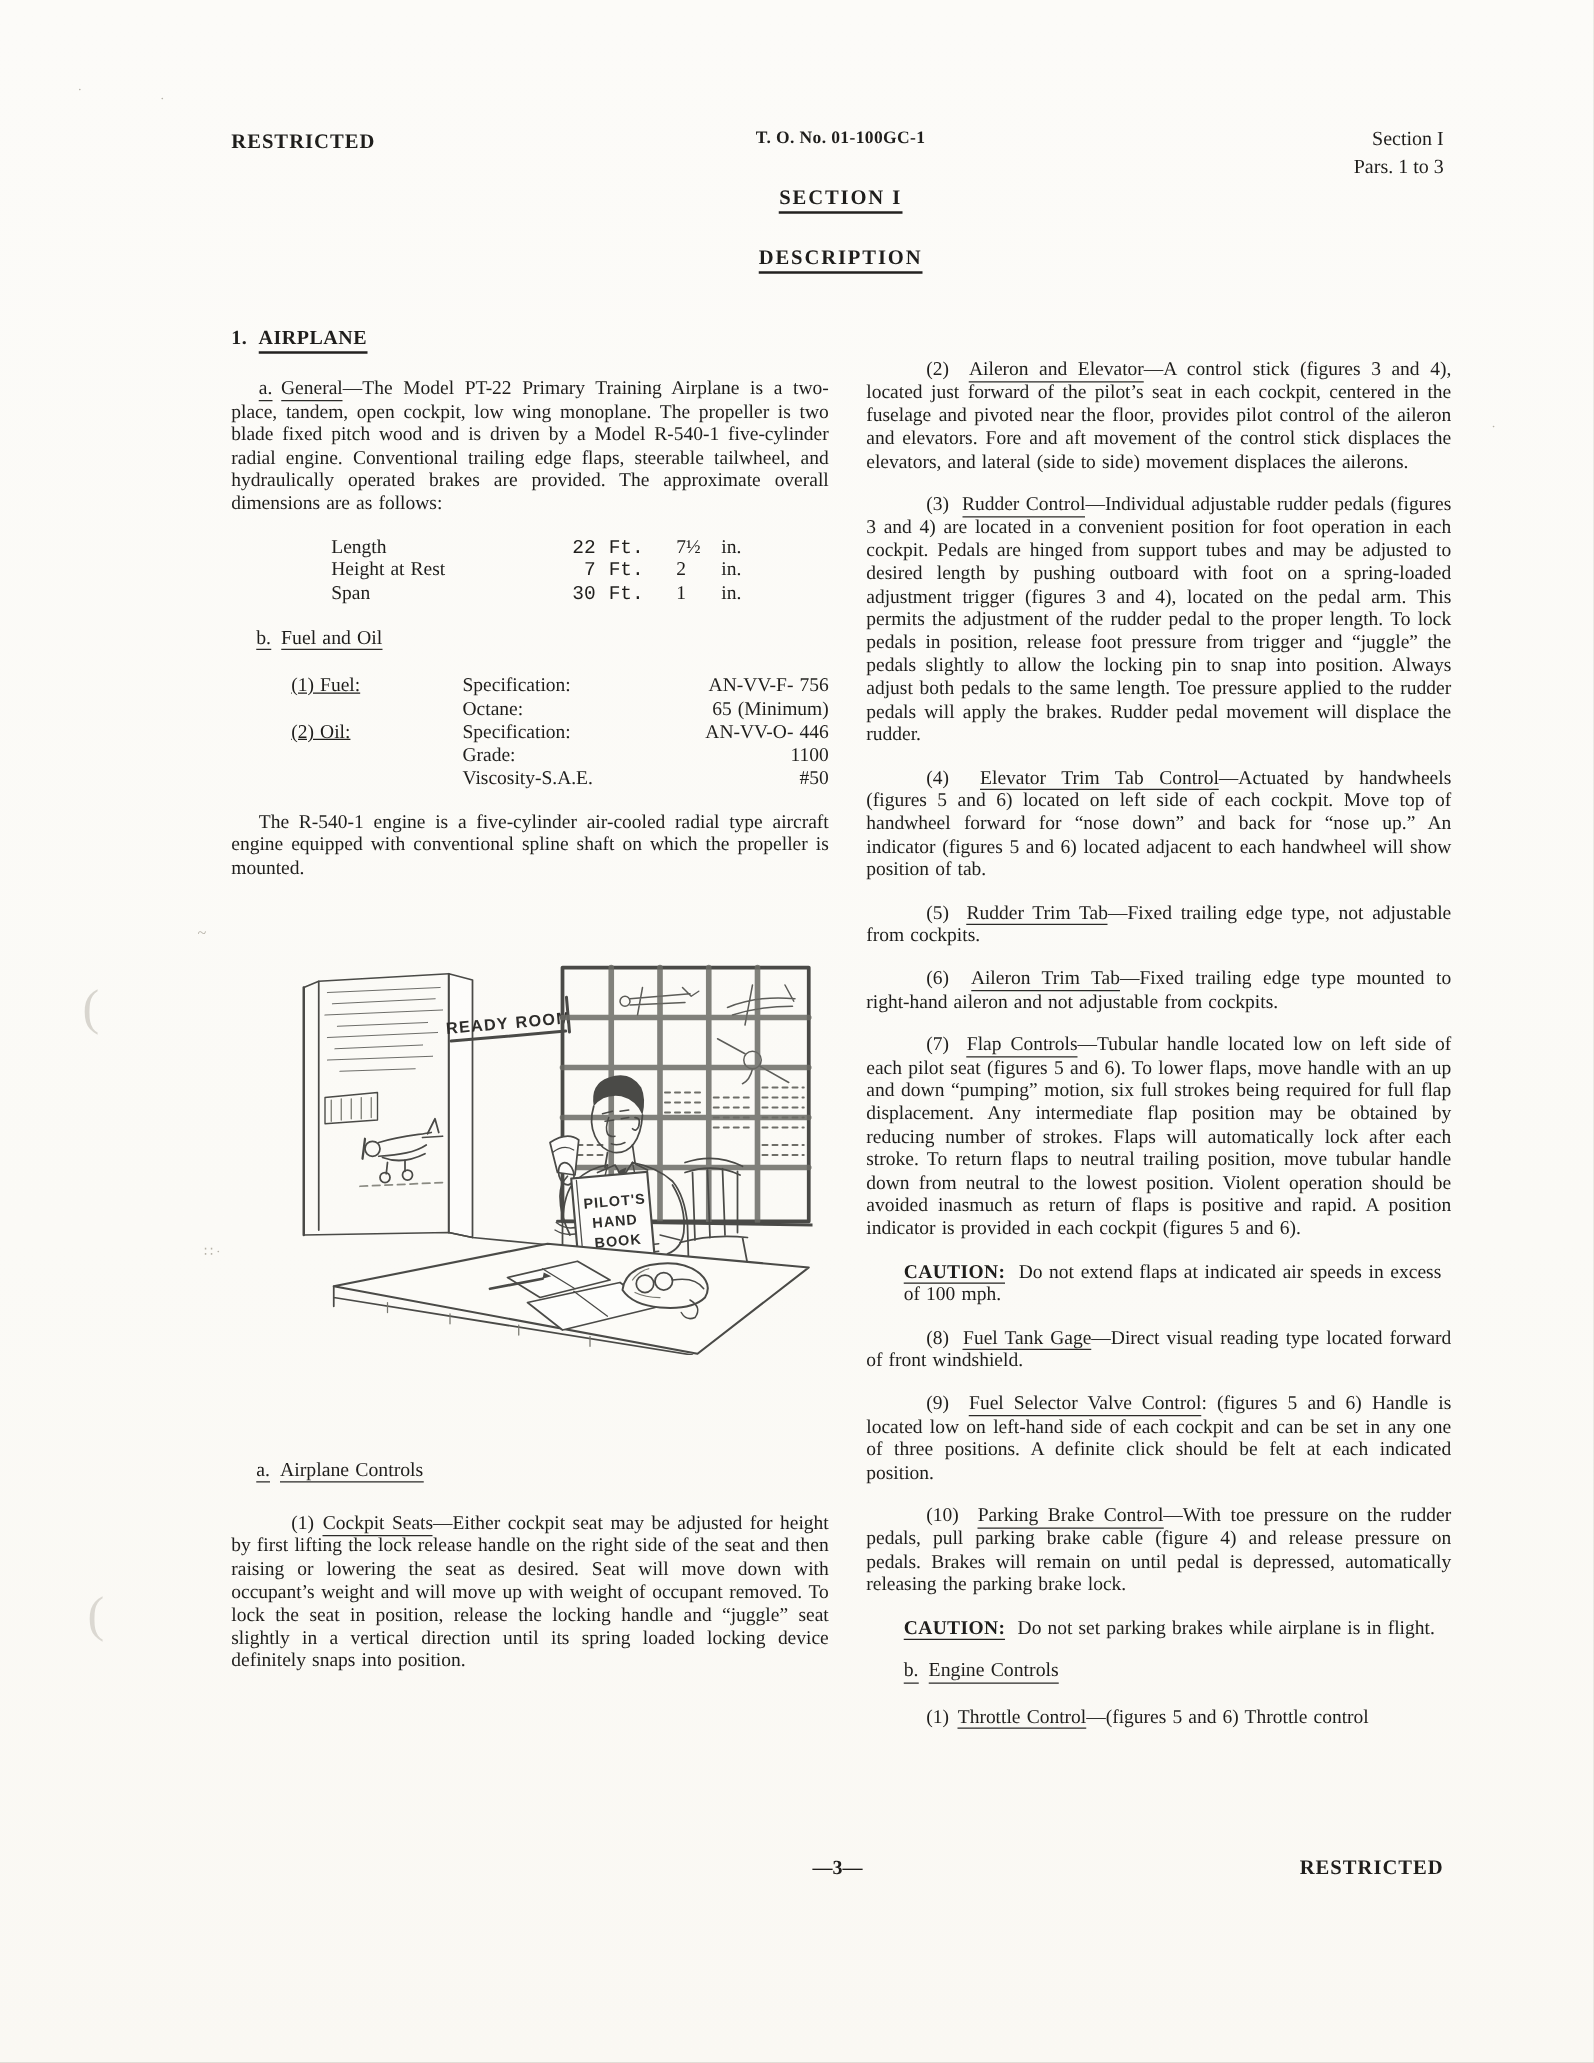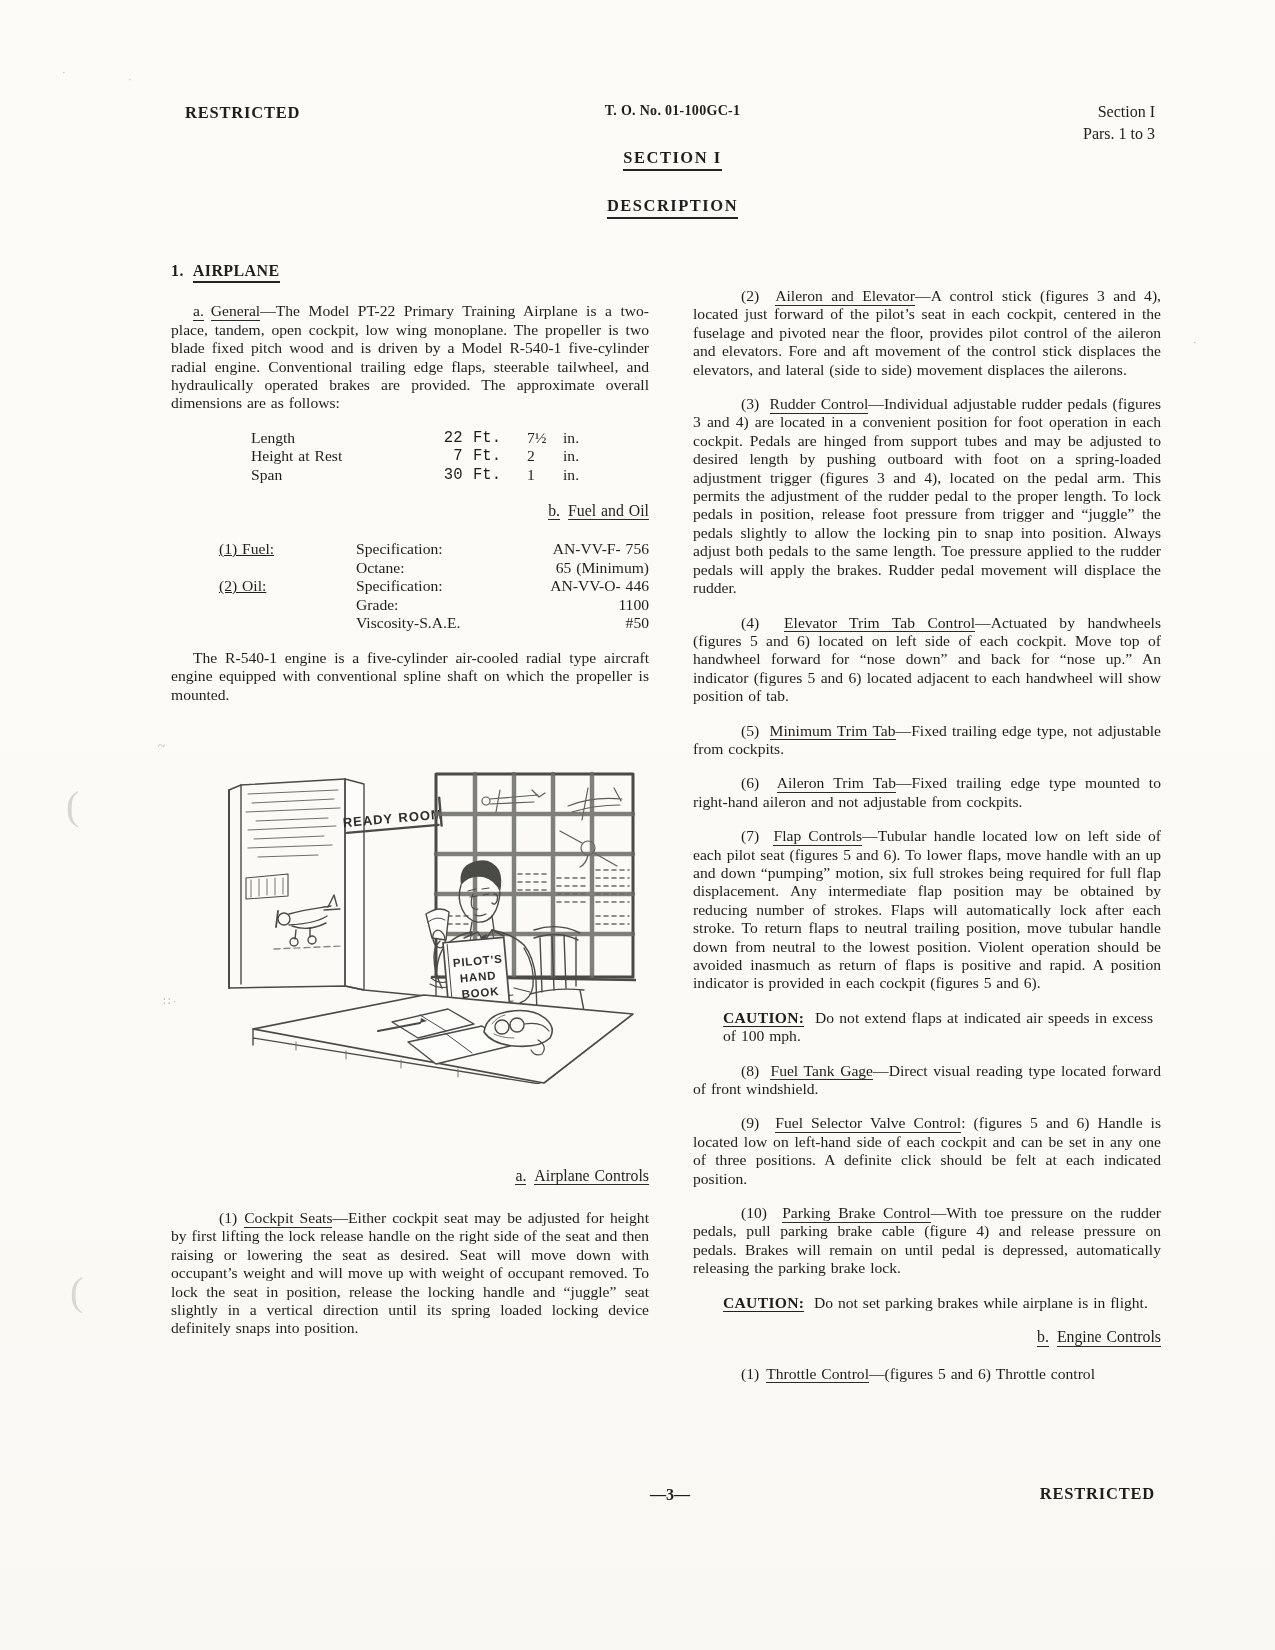--- a/index.html
+++ b/index.html
@@ -10,28 +10,28 @@
   .hd-left{position:absolute;left:185px;top:103px;font-weight:700;font-size:16.5px;letter-spacing:.8px;}
   .hd-center{position:absolute;left:185px;width:975px;top:103px;text-align:center;font-weight:700;font-size:14px;letter-spacing:.3px;}
   .hd-right{position:absolute;right:120px;top:101px;text-align:right;font-size:16px;line-height:22px;}
   .sec-line{position:absolute;left:185px;width:975px;text-align:center;font-weight:700;font-size:16.5px;letter-spacing:1.5px;}
   .sec-title{top:148px;} .sec-sub{top:196px;}
   .u2{border-bottom:2.2px solid #232220;padding-bottom:2px;}
   .ftr-num{position:absolute;left:650px;top:1486px;font-size:16px;font-weight:700;}
   .ftr-right{position:absolute;right:120px;top:1484px;font-weight:700;font-size:16.5px;letter-spacing:.8px;}
   
   .col{position:absolute;font-size:15.6px;line-height:18.4px;word-spacing:1px;}
-  .col-left{left:171px;top:262px;width:478px;}
+  .col-left{left:185px;top:262px;width:478px;}
   .col-right{left:693px;top:287px;width:468px;}
   p.body{margin:0 0 16px;text-align:justify;}
   .indent{text-indent:48px;} .indent-sm{text-indent:22px;}
   .u{border-bottom:1.5px solid #2b2a28;padding-bottom:.5px;}
   .hding{font-weight:700;font-size:16px;letter-spacing:.4px;margin:0 0 22px;}
   .hding .hnum{margin-right:9px;}
-  .subhead{margin:0 0 20px 20px;font-size:15.8px;text-align:right;}
+  .subhead{margin:0 0 20px 20px;font-size:15.8px;}
   .subhead .hletter{margin-right:8px;}
   .col-right .subhead{margin-left:30px;}
   .mb-lg{margin-bottom:36px;} .mb-sm{margin-bottom:14px;} .mb-xs{margin-bottom:8px;}
   
   .dims{margin:0 0 17px 80px;}
   .dim-row{display:flex;line-height:18.6px;}
   .dim-name{width:188px;} .dim-feet{width:62px;text-align:right;font-family:Liberation Mono, monospace;} .dim-inches{width:36px;margin-left:26px;} .dim-unit{}
   
   .specs{margin:0 0 16px 48px;}
   .spec-row{display:flex;line-height:18.6px;}
@@ -267,21 +267,21 @@
     <p class="body indent">
       <span>(1)</span><span style="margin-right:7px;"></span><span class="u">Cockpit Seats</span><span>—Either cockpit seat may be adjusted for height by first lifting the lock release handle on the right side of the seat and then raising or lowering the seat as desired. Seat will move down with occupant’s weight and will move up with weight of occupant removed.  To lock the seat in position, release the locking handle and “juggle” seat slightly in a vertical direction until its spring loaded locking device definitely snaps into position.</span>
     </p>
   </div>
 
   <div class="col col-right">
     <div id="rc-paras">
         <p class="body indent">(2)&nbsp; <span class="u">Aileron and Elevator</span>—A control stick (figures 3 and 4), located just forward of the pilot’s seat in each cockpit, centered in the fuselage and pivoted near the floor, provides pilot control of the aileron and elevators.  Fore and aft movement of the control stick displaces the elevators, and lateral (side to side) movement displaces the ailerons.</p>
         <p class="body indent">(3)&nbsp; <span class="u">Rudder Control</span>—Individual adjustable rudder pedals (figures 3 and 4) are located in a convenient position for foot operation in each cockpit.  Pedals are hinged from support tubes and may be adjusted to desired length by pushing outboard with foot on a spring-loaded adjustment trigger (figures 3 and 4), located on the pedal arm.  This permits the adjustment of the rudder pedal to the proper length.  To lock pedals in position, release foot pressure from trigger and “juggle” the pedals slightly to allow the locking pin to snap into position.  Always adjust both pedals to the same length.  Toe pressure applied to the rudder pedals will apply the brakes.  Rudder pedal movement will displace the rudder.</p>
         <p class="body indent">(4)&nbsp; <span class="u">Elevator Trim Tab Control</span>—Actuated by handwheels (figures 5 and 6) located on left side of each cockpit.  Move top of handwheel forward for “nose down” and back for “nose up.”  An indicator (figures 5 and 6) located adjacent to each handwheel will show position of tab.</p>
-        <p class="body indent">(5)&nbsp; <span class="u">Minimum Trim Tab</span>—Fixed trailing edge type, not adjustable from cockpits.</p>
+        <p class="body indent">(5)&nbsp; <span class="u">Rudder Trim Tab</span>—Fixed trailing edge type, not adjustable from cockpits.</p>
         <p class="body indent">(6)&nbsp; <span class="u">Aileron Trim Tab</span>—Fixed trailing edge type mounted to right-hand aileron and not adjustable from cockpits.</p>
         <p class="body indent">(7)&nbsp; <span class="u">Flap Controls</span>—Tubular handle located low on left side of each pilot seat (figures 5 and 6).  To lower flaps, move handle with an up and down “pumping” motion, six full strokes being required for full flap displacement.  Any intermediate flap position may be obtained by reducing number of strokes.  Flaps will automatically lock after each stroke.  To return flaps to neutral trailing position, move tubular handle down from neutral to the lowest position.  Violent operation should be avoided inasmuch as return of flaps is positive and rapid.  A position indicator is provided in each cockpit (figures 5 and 6).</p>
         <div class="caution"><span class="caution-label">CAUTION:</span>&nbsp; Do not extend flaps at indicated air speeds in excess of 100 mph.</div>
         <p class="body indent">(8)&nbsp; <span class="u">Fuel Tank Gage</span>—Direct visual reading type located forward of front windshield.</p>
         <p class="body indent">(9)&nbsp; <span class="u">Fuel Selector Valve Control</span>: (figures 5 and 6) Handle is located low on left-hand side of each cockpit and can be set in any one of three positions.  A definite click should be felt at each indicated position.</p>
         <p class="body indent">(10)&nbsp; <span class="u">Parking Brake Control</span>—With toe pressure on the rudder pedals, pull parking brake cable (figure 4) and release pressure on pedals.  Brakes will remain on until pedal is depressed, automatically releasing the parking brake lock.</p>
         <div class="caution"><span class="caution-label">CAUTION:</span>&nbsp; Do not set parking brakes while airplane is in flight.</div>
       </div>
 
     <div class="subhead" style="margin-bottom:18px;">

